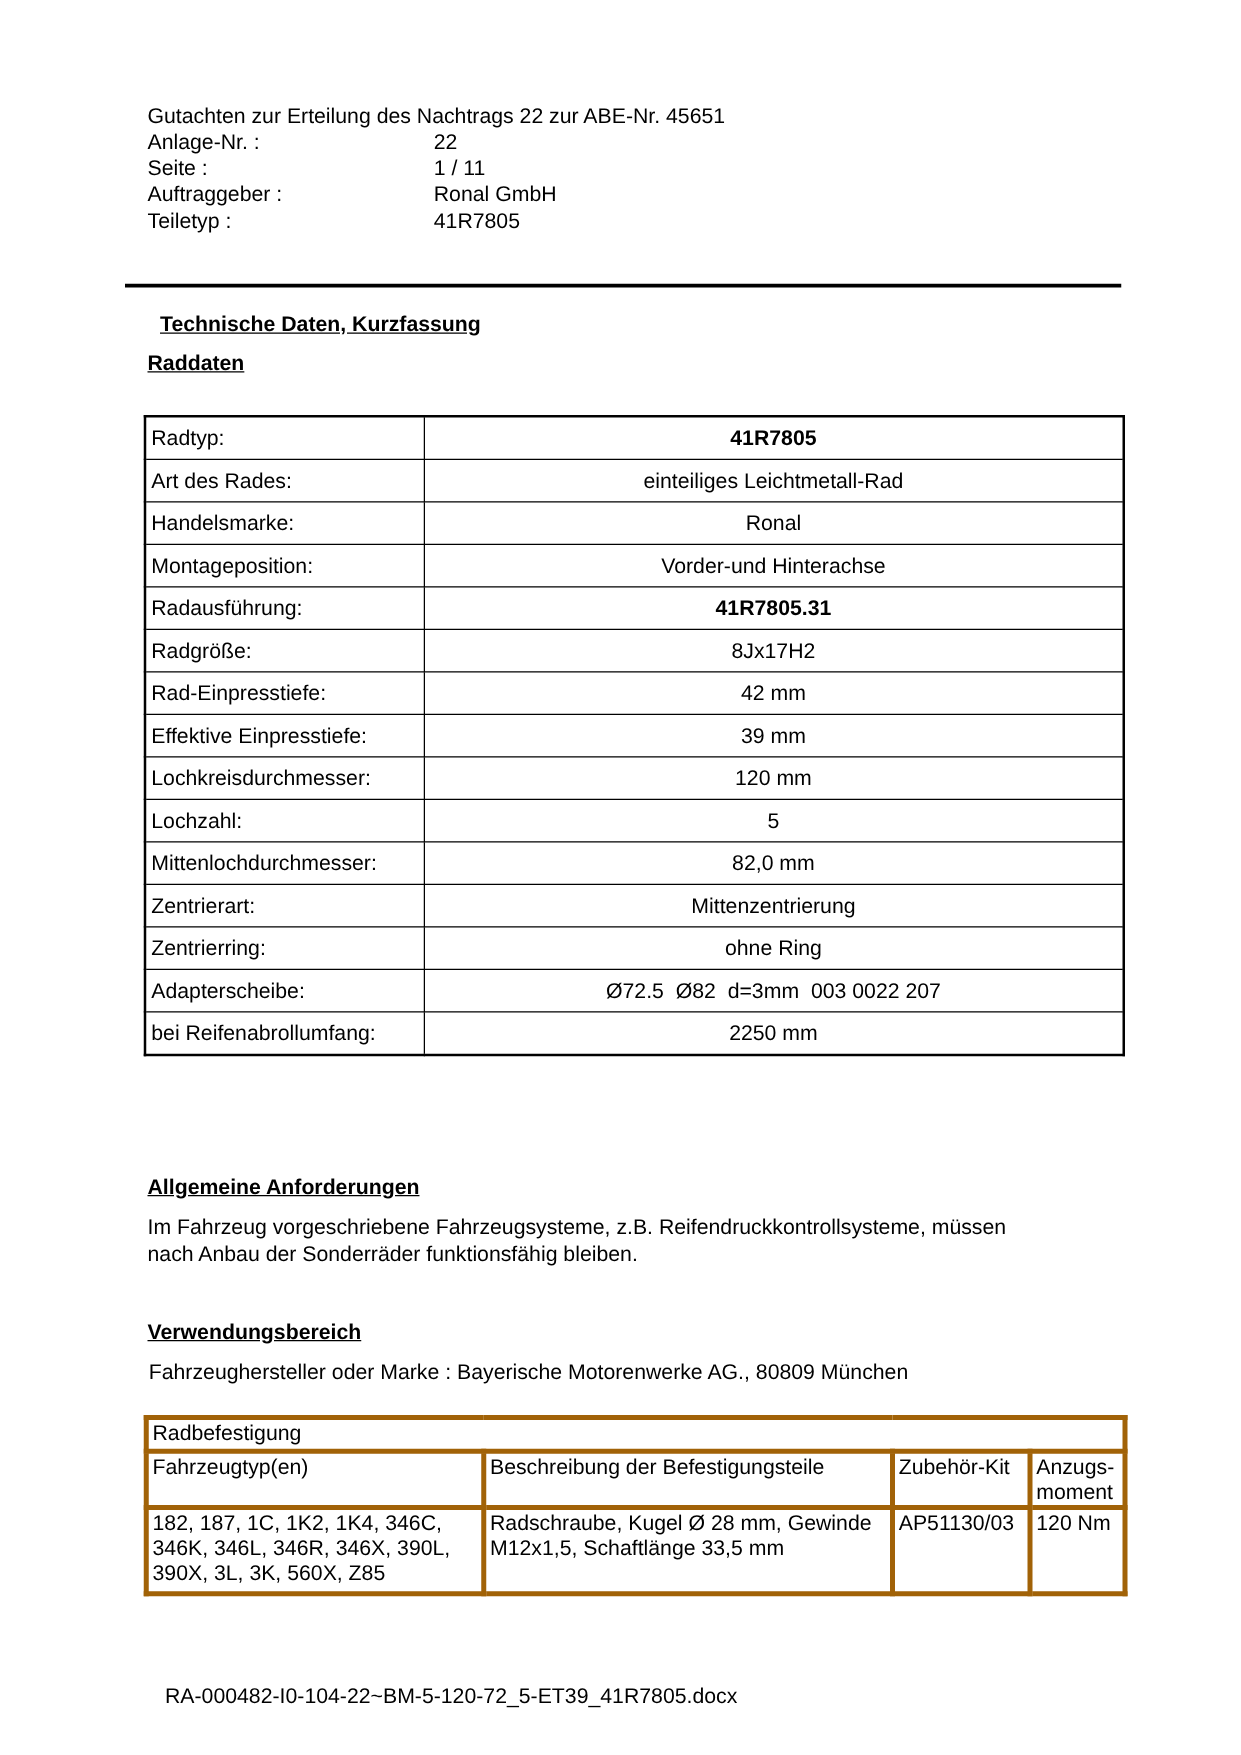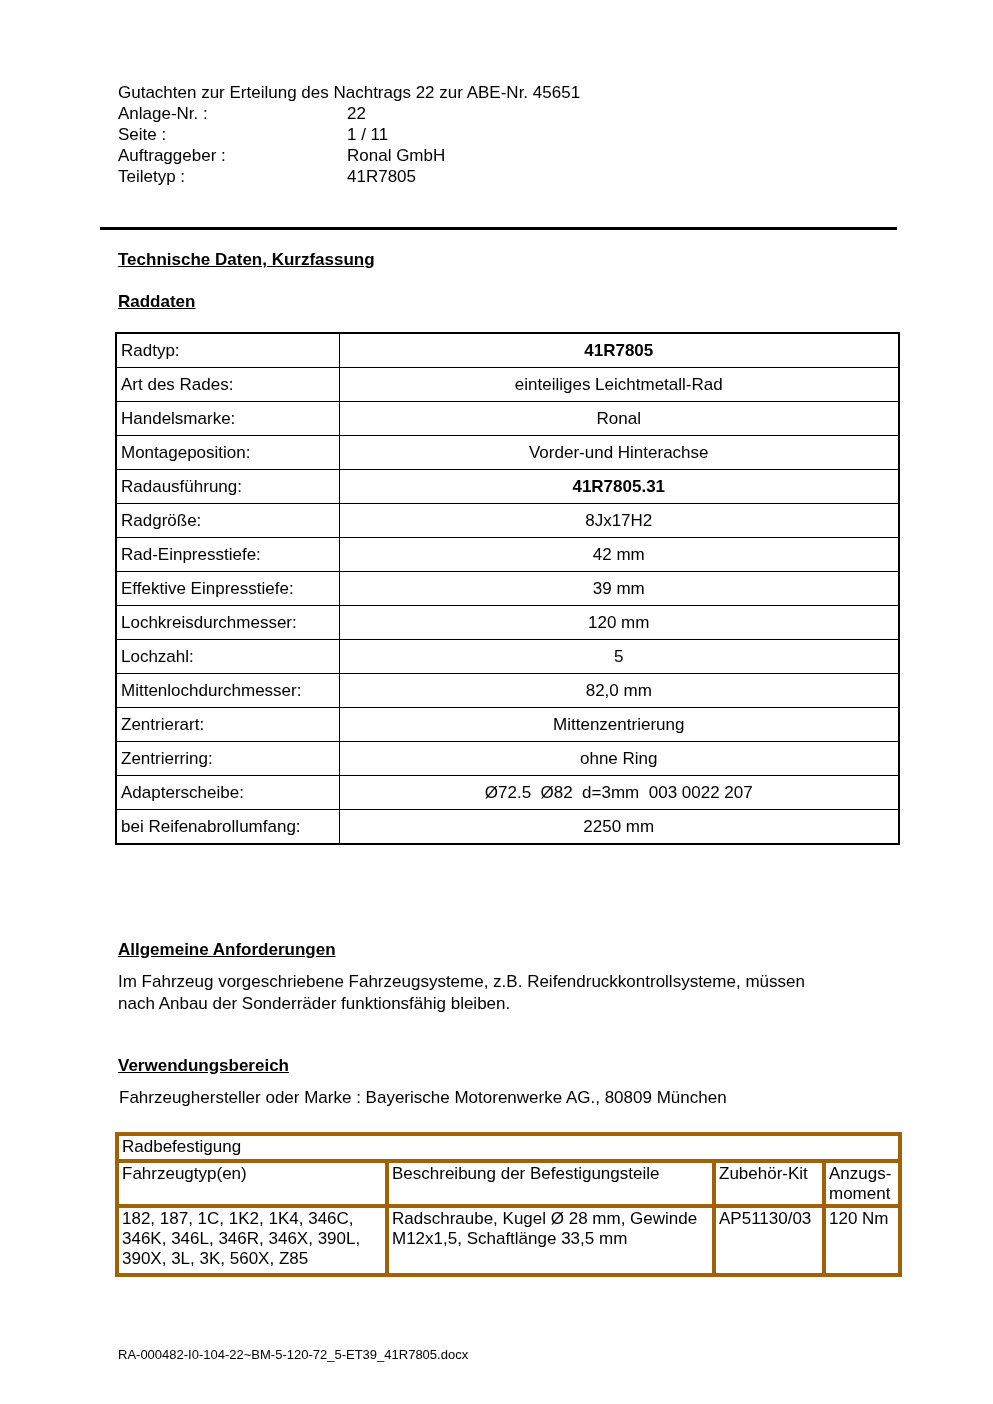--- a/index.html
+++ b/index.html
@@ -28,22 +28,22 @@
     white-space:nowrap;
   }
 
   .rule { position:absolute; left:100px; top:227px; width:797px; height:3px; background:#000; }
 
   
   .sec-h {
     position:absolute; left:118px; font-weight:bold; font-size:17px;
     text-decoration:underline; white-space:nowrap;
   }
-  .h-tech { top:250px; }
-  .h-rad  { top:292px; }
+  .h-tech { top:250px;margin-left:10px; }
+  .h-rad  { top:281px; }
   .h-allg { top:940px; }
   .h-verw { top:1056px; }
 
   
   .tbl { border-collapse:collapse; table-layout:fixed; background:#fff; }
   #raddaten-table { position:absolute; left:115px; top:332px; width:783px; border:2px solid #000; }
   #raddaten-table td { border:1px solid #000; height:33px; padding:0 4px; vertical-align:middle; overflow:hidden; }
   #raddaten-table td.lbl { text-align:left; }
   #raddaten-table td.val { text-align:center; white-space:pre-wrap; }
   #raddaten-table td.val.bold { font-weight:bold; }
@@ -53,21 +53,21 @@
   .verw-text { position:absolute; left:119px; top:1088px; white-space:nowrap; }
 
   
   #befest-table { position:absolute; left:115px; top:1132px; width:783px; border:2px solid #000; }
   #befest-table td { border:4px solid #a16207; vertical-align:top; padding:1px 3px 0 3px; overflow:hidden; }
   #befest-table tr.t-title td { height:22px; }
   #befest-table tr.t-head td { height:40px; }
   #befest-table tr.t-data td { height:64px; }
 
   
-  .doc-footer { position:absolute; left:118px; top:1347px; font-size:13px; white-space:nowrap;text-align:right; }
+  .doc-footer { position:absolute; left:132px; top:1347px; font-size:17px; white-space:nowrap;text-align:right; }
 </style>
 </head>
 <body>
 
 <div class="page">
 
   <div class="doc-head">
     <div class="head-title">Gutachten zur Erteilung des Nachtrags 22 zur ABE-Nr. 45651</div>
     <div id="head-fields">
         <div class="head-row">

